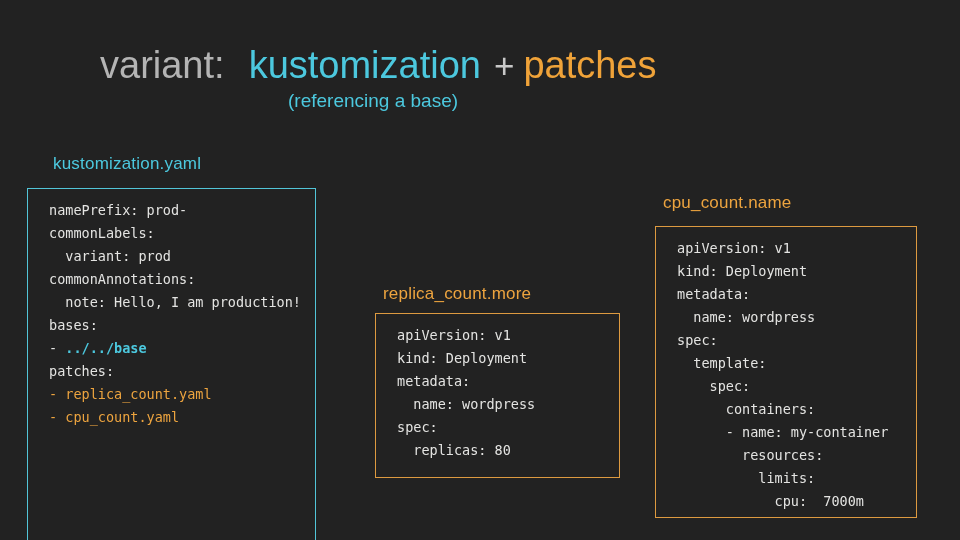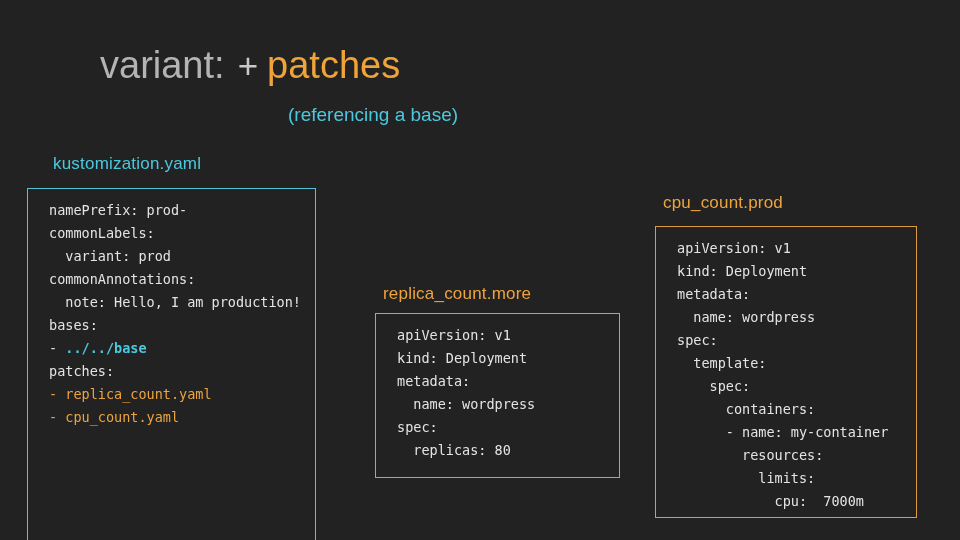--- a/index.html
+++ b/index.html
@@ -15,21 +15,21 @@
     position: absolute; left: 100px; top: 44px;
     display: flex; align-items: baseline; white-space: pre;
   }
   .t-overlay       { font-size: 38px; color: var(--gray, #b4b4b4); }
   .t-kustomization { font-size: 38px; color: var(--cyan, #4cc8de); margin-left: 24px; }
   .t-plus          { font-size: 35px; color: var(--plus-gray, #c8c8c8); margin-left: 13px; }
   .t-patches       { font-size: 38px; color: var(--orange, #f0a339); margin-left: 9px; }
   .t-more          { font-size: 25px; color: var(--orange, #f0a339); margin-left: 16px; }
   .subtitle {
     position: absolute; left: 288px; top: 90px;
-    font-size: 19px; color: var(--cyan, #4cc8de); margin-top: 14px;
+    font-size: 19px; color: var(--cyan, #4cc8de);
   }
 
   
   .panel { position: absolute; }
   .panel-label { position: absolute; font-size: 17px; letter-spacing: 0.2px; }
   .codebox {
     position: absolute;
     border: 1.5px solid;
     padding: 10px 0 0 21px;
     font-family: "DejaVu Sans Mono", "Liberation Mono", monospace;
@@ -58,33 +58,34 @@
   .p3 .panel-label { left: 663px; top: 193px; }
   .p3 .codebox     { left: 655px; top: 226px; width: 262px; height: 292px; }
 </style>
 </head>
 <body style="--bg: #222222; --gray: #b4b4b4; --plus-gray: #c8c8c8; --cyan: #4cc8de; --cyan-border: #52c5d8; --orange: #f0a339; --orange-border: #dd9a40; --code-orange: #eda43f; --code-text: #e4e4e2;">
 
 <div class="slide">
 
   <div class="title-row">
     <span class="t-overlay">variant:</span>
+    <span class="t-kustomization">kustomization</span>
     <span class="t-plus">+</span>
     <span class="t-patches">patches</span>
   </div>
   <div class="subtitle">(referencing a base)</div>
 
   <section class="panel p1 accent-cyan">
     <div class="panel-label">kustomization.yaml</div>
     <pre class="codebox"><span class="code-line"><span class="seg-plain">namePrefix: prod-</span></span><span class="code-line"><span class="seg-plain">commonLabels:</span></span><span class="code-line"><span class="seg-plain">  variant: prod</span></span><span class="code-line"><span class="seg-plain">commonAnnotations:</span></span><span class="code-line"><span class="seg-plain">  note: Hello, I am production!</span></span><span class="code-line"><span class="seg-plain">bases:</span></span><span class="code-line"><span class="seg-plain">- </span><span class="seg-cyan">../../base</span></span><span class="code-line"><span class="seg-plain">patches:</span></span><span class="code-line"><span class="seg-orange">- replica_count.yaml</span></span><span class="code-line"><span class="seg-orange">- cpu_count.yaml</span></span></pre>
   </section>
 
   <section class="panel p2 accent-orange">
     <div class="panel-label">replica_count.more</div>
     <pre class="codebox"><span class="code-line"><span class="seg-plain">apiVersion: v1</span></span><span class="code-line"><span class="seg-plain">kind: Deployment</span></span><span class="code-line"><span class="seg-plain">metadata:</span></span><span class="code-line"><span class="seg-plain">  name: wordpress</span></span><span class="code-line"><span class="seg-plain">spec:</span></span><span class="code-line"><span class="seg-plain">  replicas: 80</span></span></pre>
   </section>
 
   <section class="panel p3 accent-orange">
-    <div class="panel-label">cpu_count.prod</div>
+    <div class="panel-label">cpu_count.name</div>
     <pre class="codebox"><span class="code-line"><span class="seg-plain">apiVersion: v1</span></span><span class="code-line"><span class="seg-plain">kind: Deployment</span></span><span class="code-line"><span class="seg-plain">metadata:</span></span><span class="code-line"><span class="seg-plain">  name: wordpress</span></span><span class="code-line"><span class="seg-plain">spec:</span></span><span class="code-line"><span class="seg-plain">  template:</span></span><span class="code-line"><span class="seg-plain">    spec:</span></span><span class="code-line"><span class="seg-plain">      containers:</span></span><span class="code-line"><span class="seg-plain">      - name: my-container</span></span><span class="code-line"><span class="seg-plain">        resources:</span></span><span class="code-line"><span class="seg-plain">          limits:</span></span><span class="code-line"><span class="seg-plain">            cpu:  7000m</span></span></pre>
   </section>
 
 </div>
 
 </body></html>

